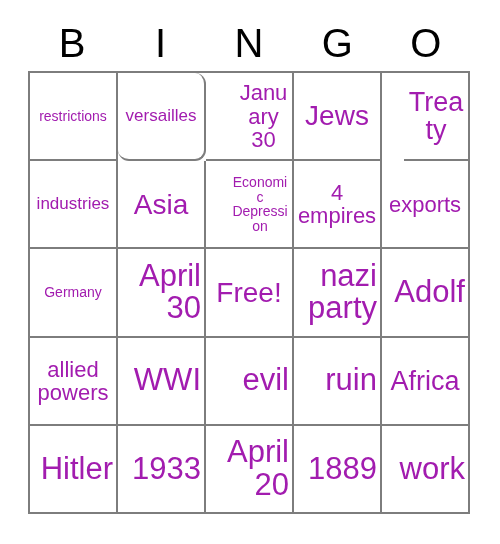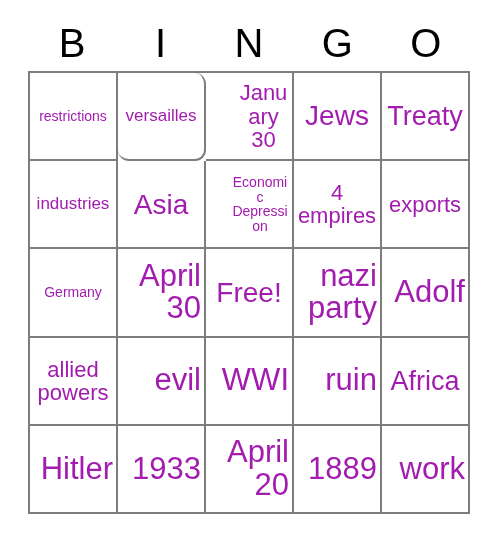--- a/index.html
+++ b/index.html
@@ -98,21 +98,21 @@
       </div>
     <div class="cell" style="border-right-color: rgb(125, 125, 125); border-bottom-color: rgb(125, 125, 125); border-radius: 11px;">
         <span class="cell-text fs-s">versailles</span>
       </div>
     <div class="cell" style="border-right-color: rgb(125, 125, 125); border-bottom-color: rgb(125, 125, 125); padding-left: 32px;">
         <span class="cell-text fs-m">January 30</span>
       </div>
     <div class="cell" style="border-right-color: rgb(125, 125, 125); border-bottom-color: rgb(125, 125, 125);">
         <span class="cell-text fs-xxl">Jews</span>
       </div>
-    <div class="cell" style="border-right-color: rgb(125, 125, 125); border-bottom-color: rgb(125, 125, 125);">
+    <div class="cell" style="border-right-color: rgb(125, 125, 125); border-bottom-color: rgb(125, 125, 125); margin-left: 22px;">
         <span class="cell-text fs-l">Treaty</span>
       </div>
 
     <div class="cell" style="border-right-color: rgb(125, 125, 125); border-bottom-color: rgb(125, 125, 125);">
         <span class="cell-text fs-s">industries</span>
       </div>
     <div class="cell" style="border-right-color: rgb(125, 125, 125); border-bottom-color: rgb(125, 125, 125);">
         <span class="cell-text fs-xxl">Asia</span>
       </div>
     <div class="cell" style="border-right-color: rgb(125, 125, 125); border-bottom-color: rgb(125, 125, 125); padding-left: 25px;">
@@ -138,24 +138,24 @@
         <span class="cell-text fs-xl">nazi party</span>
       </div>
     <div class="cell" style="border-right-color: rgb(125, 125, 125); border-bottom-color: rgb(125, 125, 125);">
         <span class="cell-text fs-xl">Adolf</span>
       </div>
 
     <div class="cell" style="border-right-color: rgb(125, 125, 125); border-bottom-color: rgb(125, 125, 125);">
         <span class="cell-text fs-m">allied powers</span>
       </div>
     <div class="cell" style="border-right-color: rgb(125, 125, 125); border-bottom-color: rgb(125, 125, 125);">
-        <span class="cell-text fs-xl">evil</span>
+        <span class="cell-text fs-xl">WWI</span>
       </div>
     <div class="cell" style="border-right-color: rgb(125, 125, 125); border-bottom-color: rgb(125, 125, 125);">
-        <span class="cell-text fs-xl">WWI</span>
+        <span class="cell-text fs-xl">evil</span>
       </div>
     <div class="cell" style="border-right-color: rgb(125, 125, 125); border-bottom-color: rgb(125, 125, 125);">
         <span class="cell-text fs-xl">ruin</span>
       </div>
     <div class="cell" style="border-right-color: rgb(125, 125, 125); border-bottom-color: rgb(125, 125, 125); justify-content: flex-end;">
         <span class="cell-text fs-l">Africa</span>
       </div>
 
     <div class="cell" style="border-right-color: rgb(125, 125, 125); border-bottom-color: rgb(125, 125, 125);">
         <span class="cell-text fs-xl">Hitler</span>

